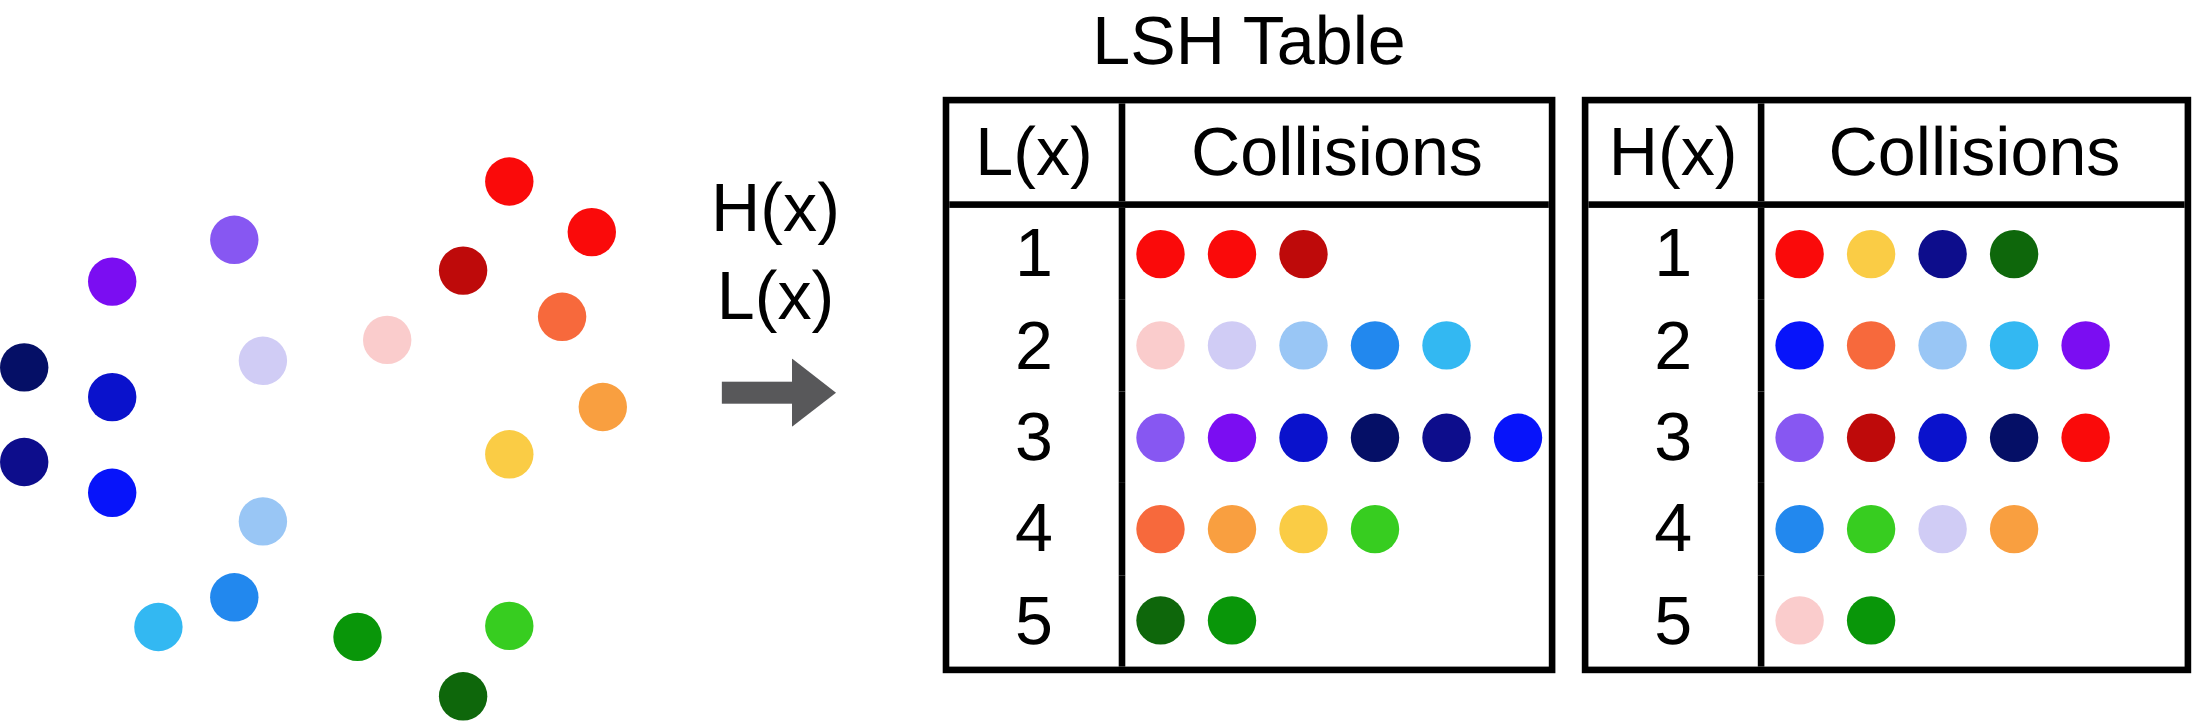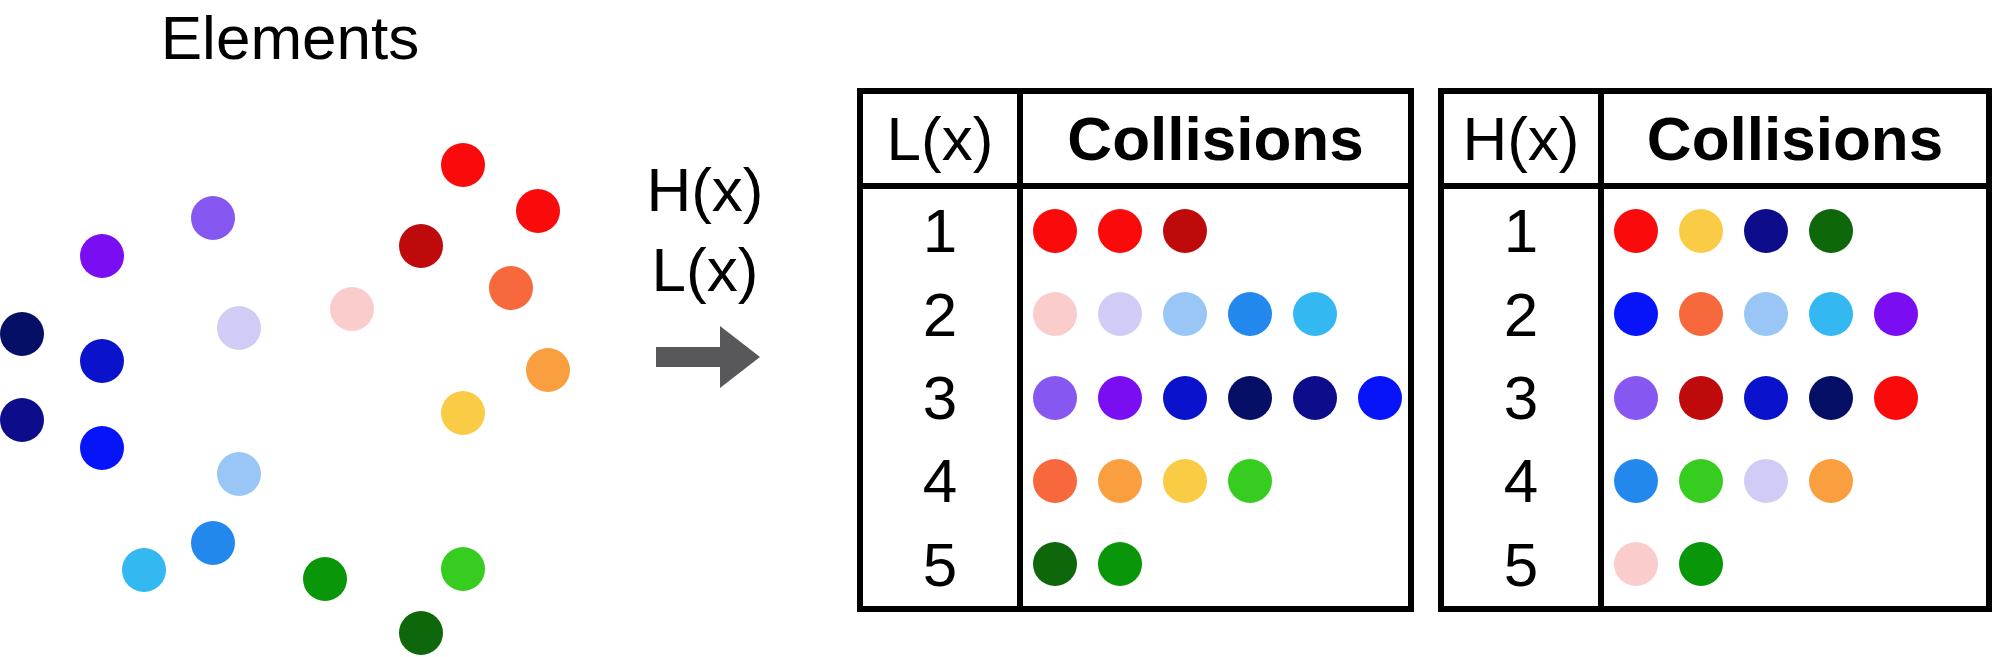--- a/index.html
+++ b/index.html
@@ -48,37 +48,35 @@
     width: 160px; flex: none;
     box-sizing: border-box;
     border-right: 6px solid #000;
     display: flex; align-items: center; justify-content: center;
     font-size: 62px;
   }
   .chead {
     flex: 1;
     display: flex; align-items: center; justify-content: center;
     font-size: 62px;
-    font-weight: bold;
   }
   .tbody { flex: 1; display: flex; flex-direction: column; }
   .trow { flex: 1; display: flex; }
   .ccell {
     flex: 1;
     display: flex; align-items: center;
     padding-left: 10px; gap: 21px;
   }
   .tdot { width: 44px; height: 44px; border-radius: 50%; flex: none; }
 </style>
 </head>
 <body>
 
 <div class="stage">
 
-  <div class="title" style="left:60px; width:460px;">Elements</div>
 
   <div class="scatter">
       <div class="dot" style="left: 441px; top: 143px; background: rgb(250, 10, 10);"></div>
       <div class="dot" style="left: 516px; top: 189px; background: rgb(250, 10, 10);"></div>
       <div class="dot" style="left: 399px; top: 224px; background: rgb(190, 10, 10);"></div>
       <div class="dot" style="left: 330px; top: 287px; background: rgb(250, 204, 204);"></div>
       <div class="dot" style="left: 489px; top: 266px; background: rgb(247, 105, 60);"></div>
       <div class="dot" style="left: 526px; top: 348px; background: rgb(249, 159, 64);"></div>
       <div class="dot" style="left: 441px; top: 391px; background: rgb(250, 204, 69);"></div>
       <div class="dot" style="left: 191px; top: 196px; background: rgb(135, 87, 242);"></div>
@@ -101,20 +99,21 @@
     <div>L(x)</div>
   </div>
 
   <div class="arrow">
     <svg width="104" height="62" viewBox="0 0 104 62">
       <rect x="0" y="21" width="66" height="20" class="arrow-fill" fill="#58585A"></rect>
       <polygon points="64,0 104,31 64,62" class="arrow-fill" fill="#58585A"></polygon>
     </svg>
   </div>
 
+  <div class="title" style="left:857px; width:557px;">LSH Table</div>
 
   <div class="dtable" style="left:857px; width:557px;">
     <div class="thead">
       <div class="khead">L(x)</div>
       <div class="chead">Collisions</div>
     </div>
     <div class="tbody">
         <div class="trow">
           <div class="kcell">1</div>
           <div class="ccell">

